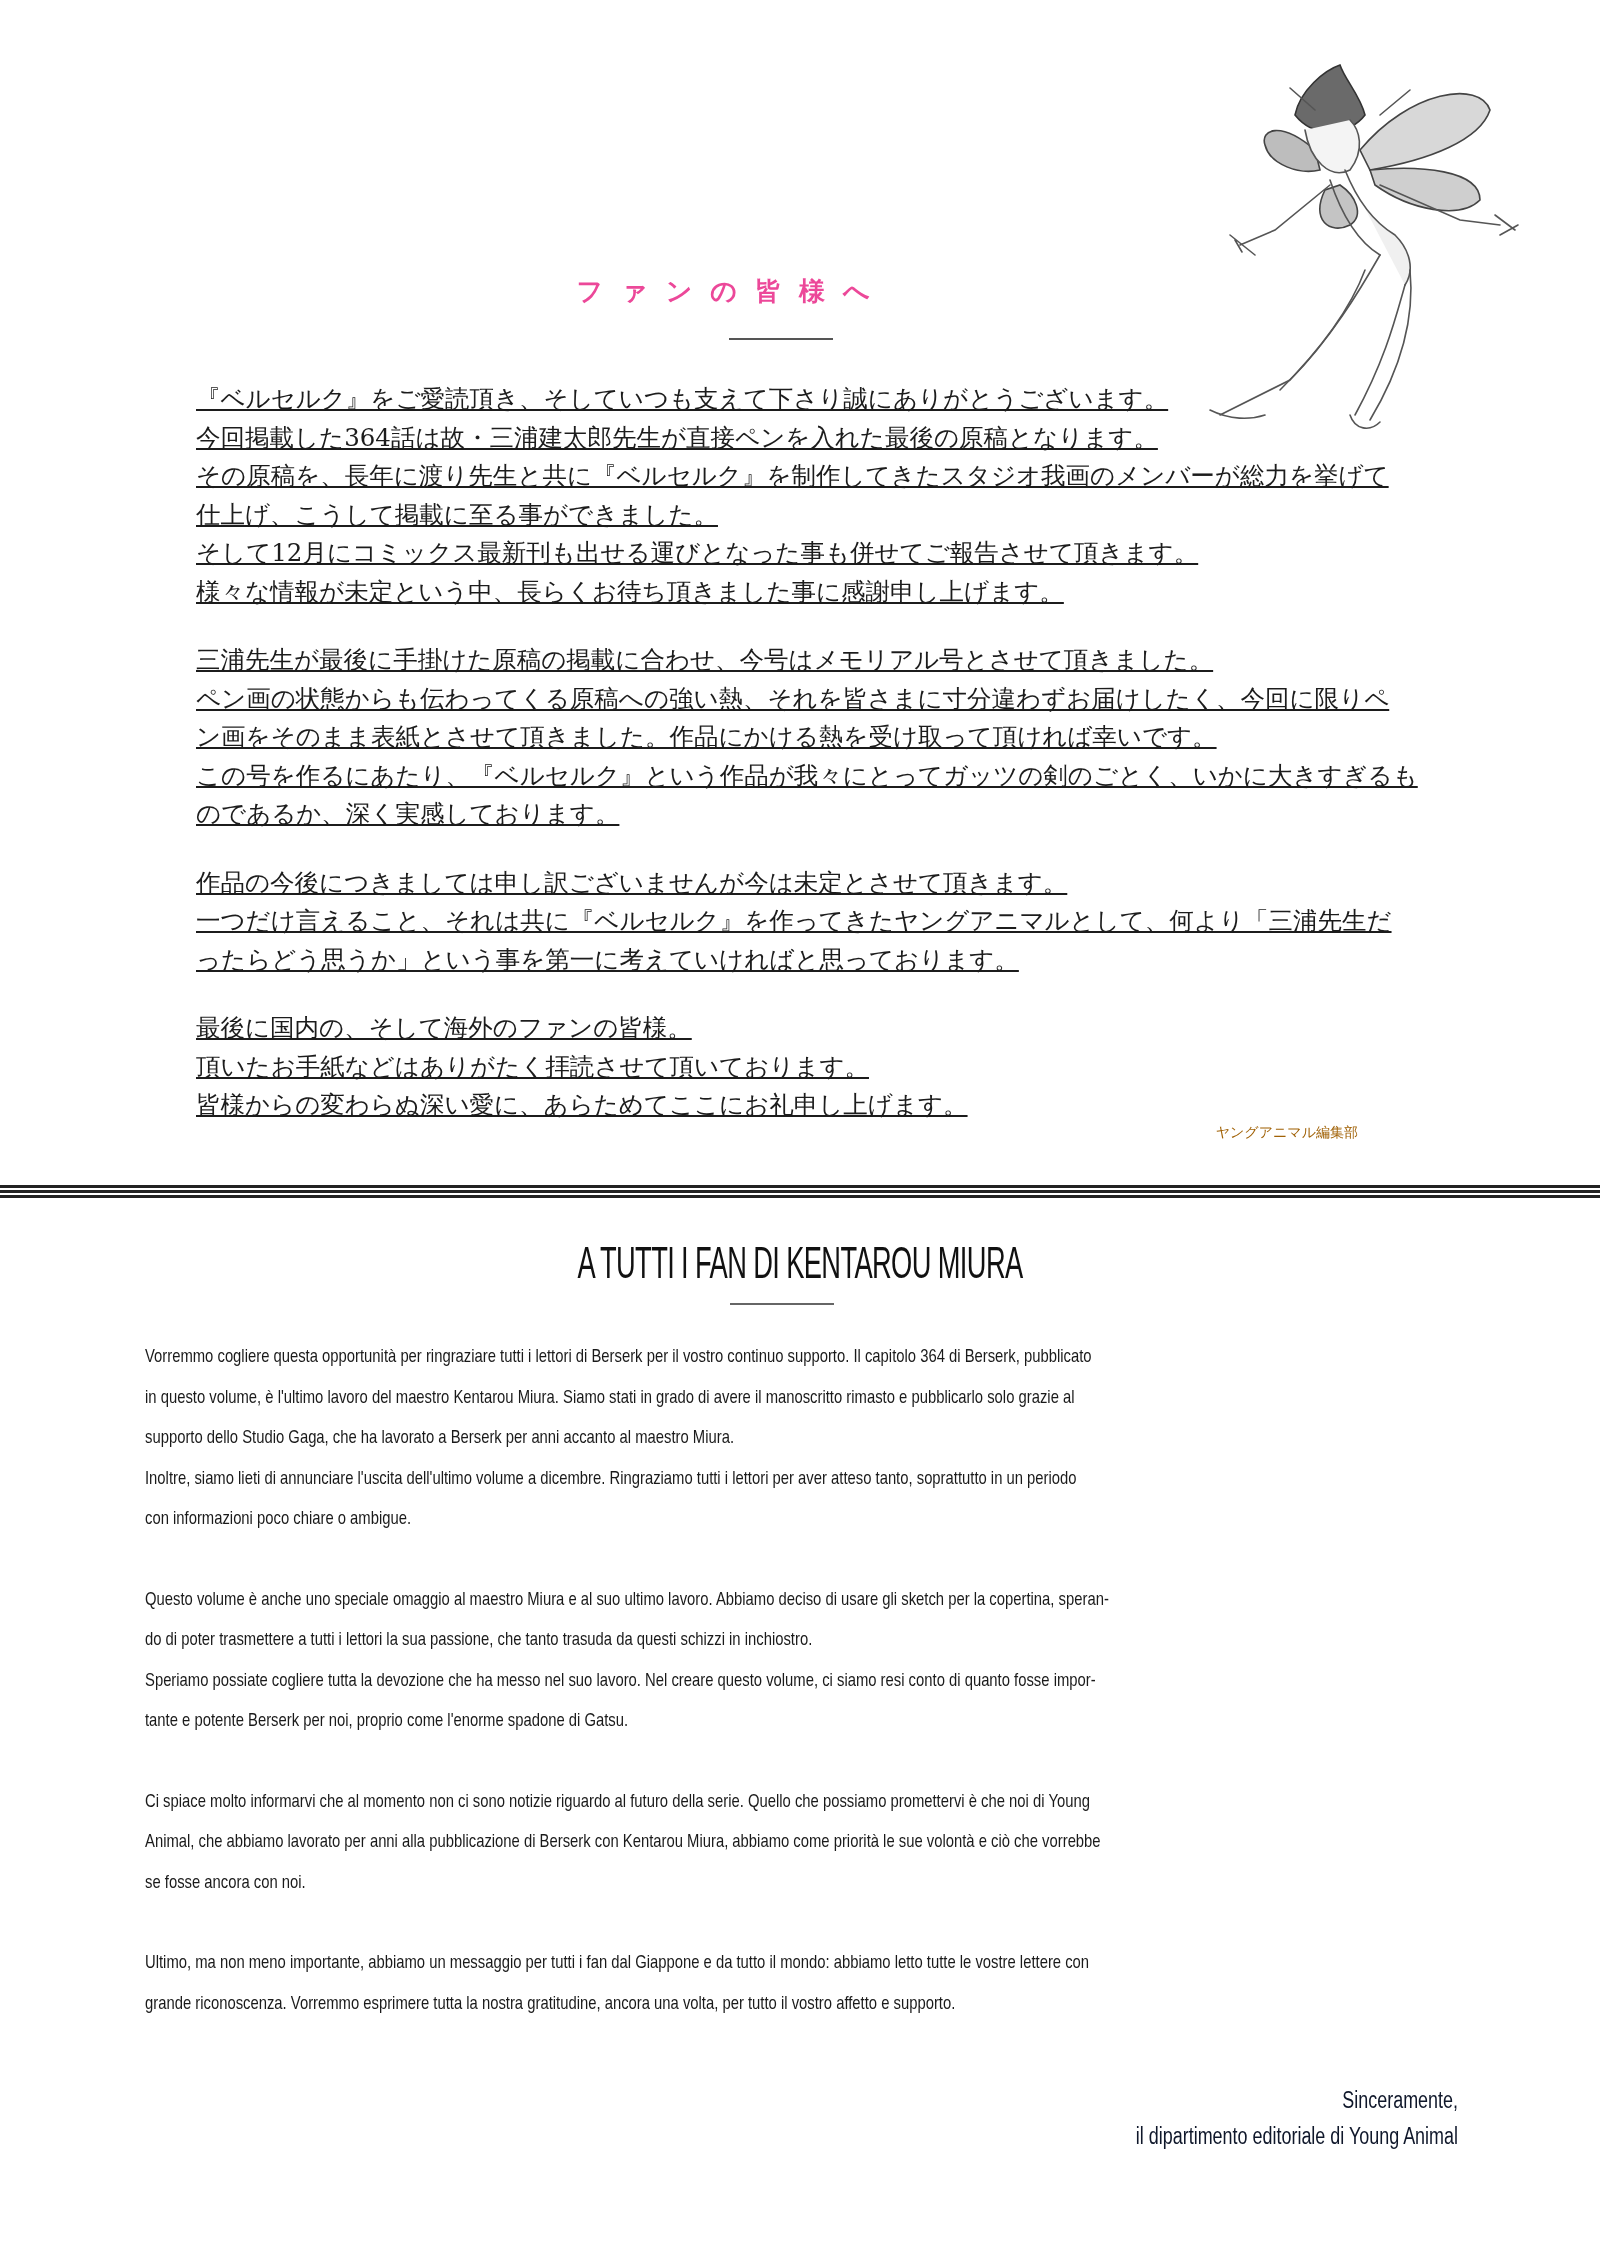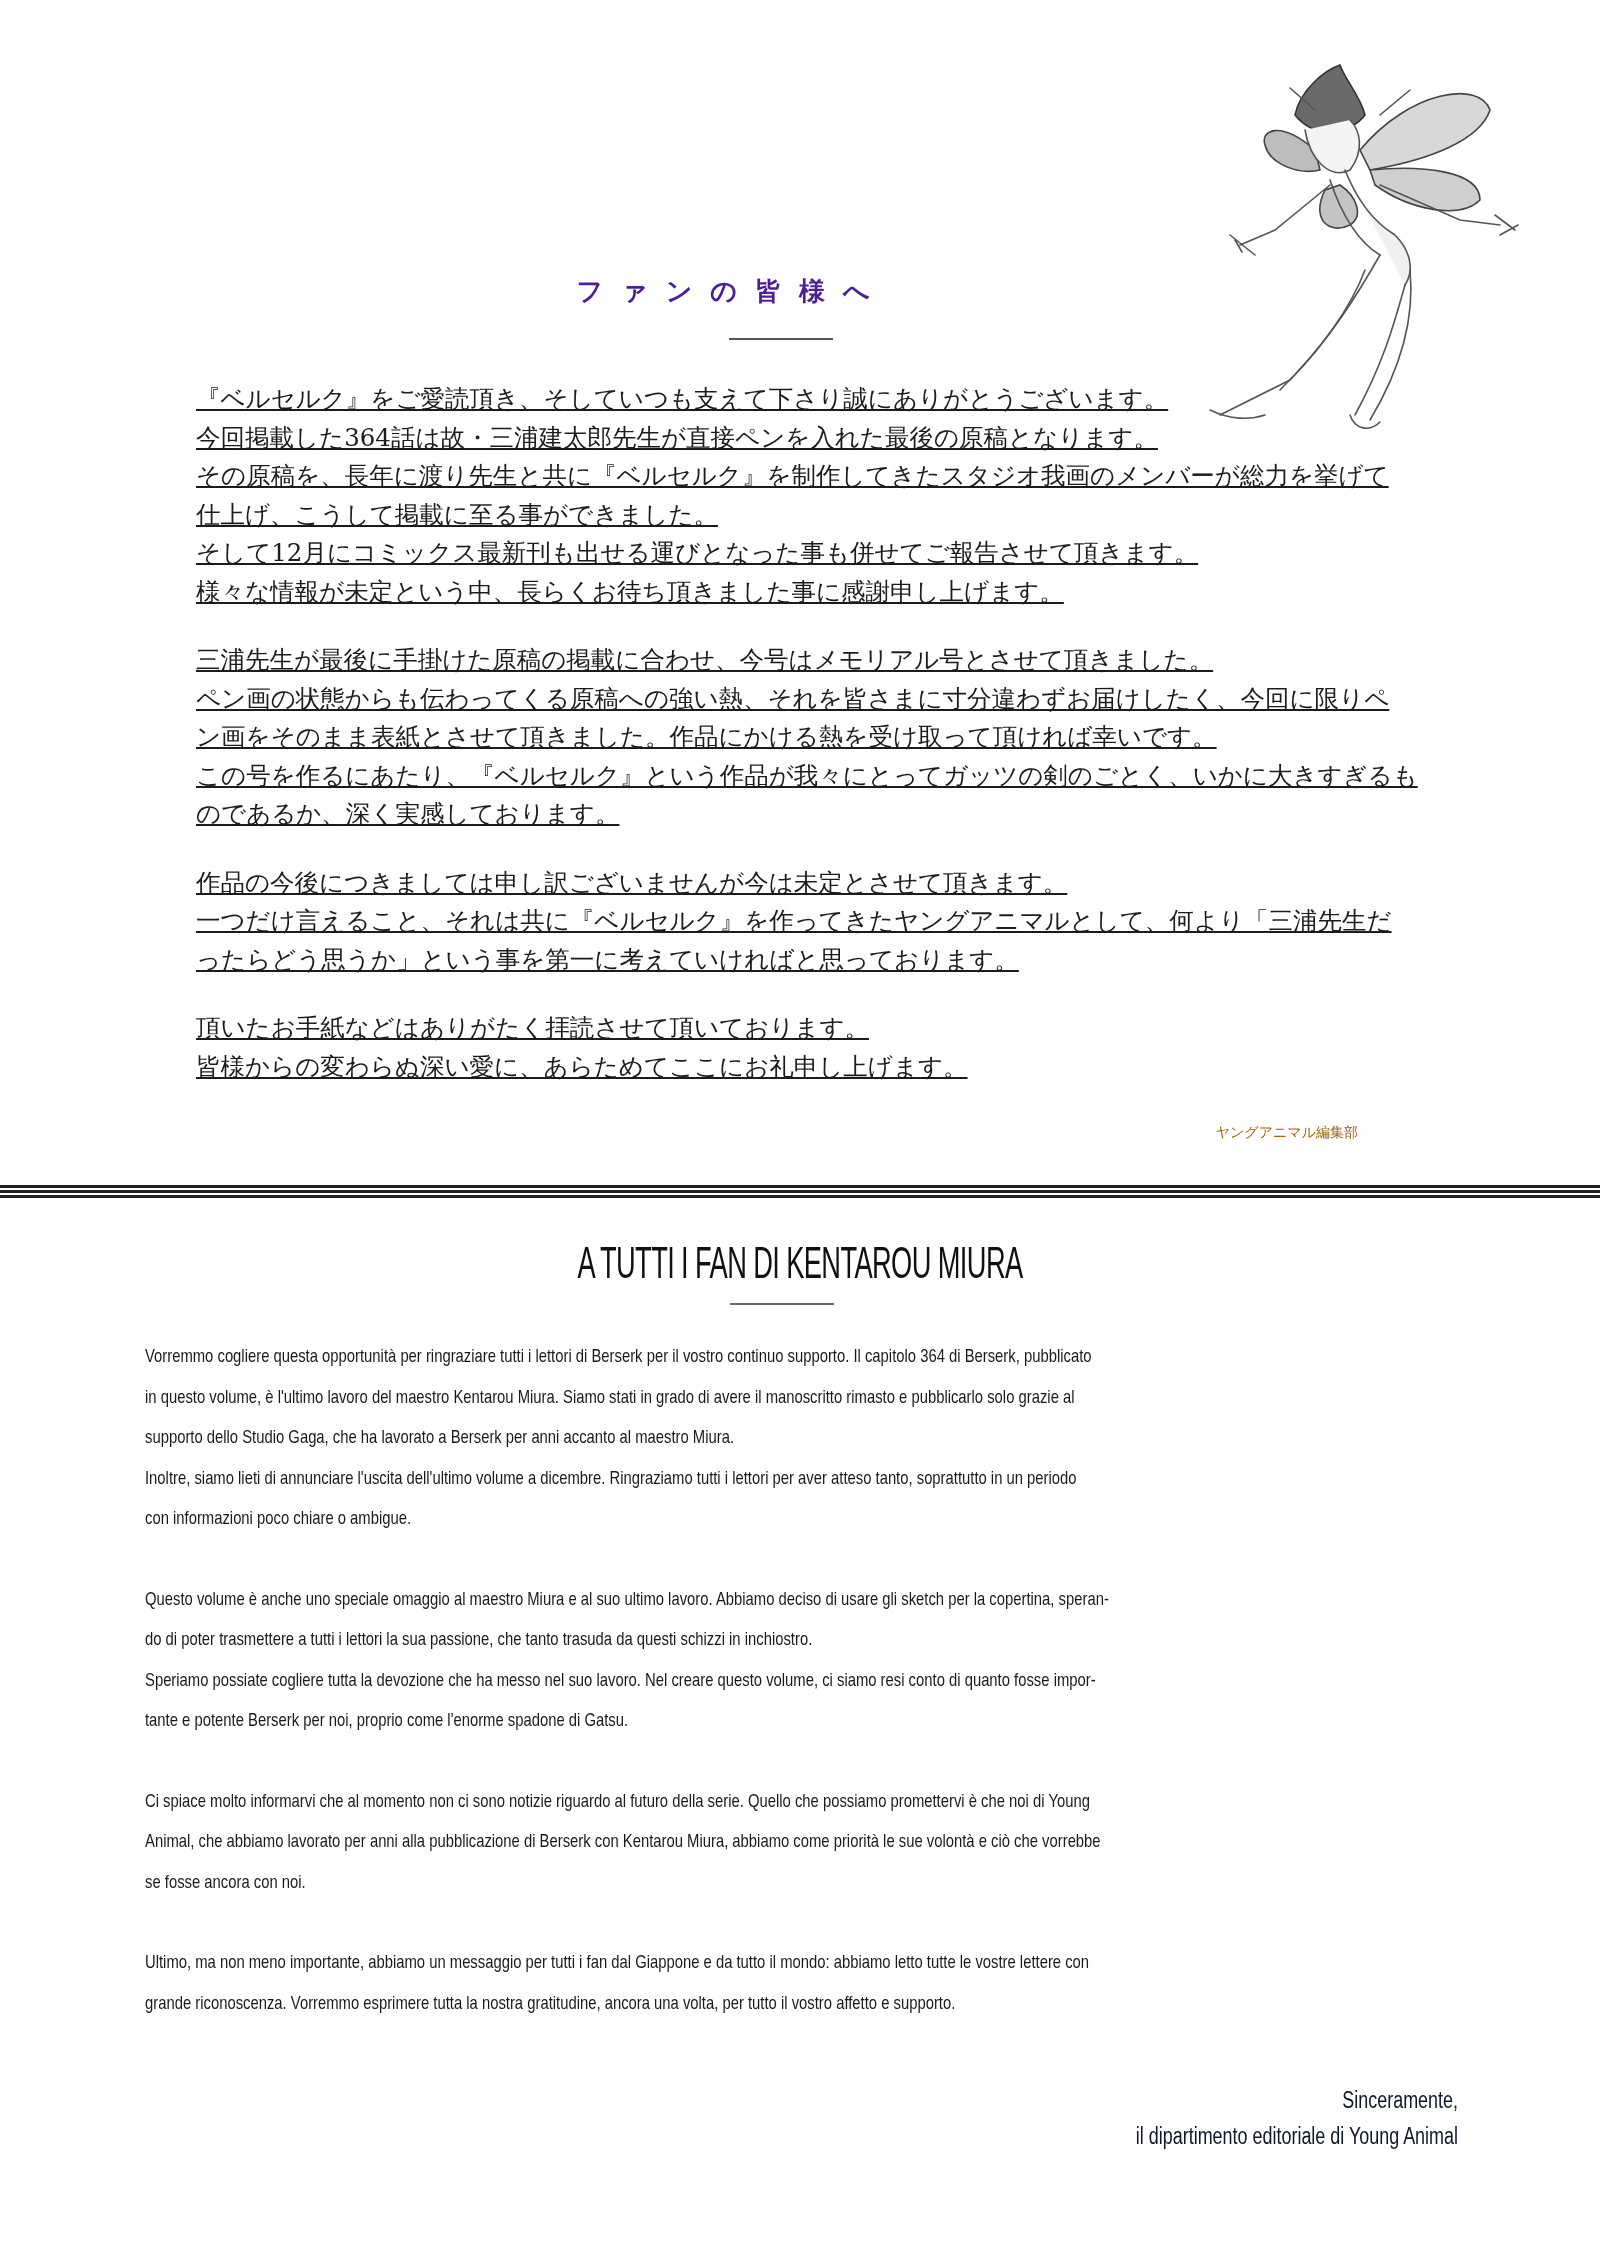--- a/index.html
+++ b/index.html
@@ -2,21 +2,21 @@
 <html><head>
   <meta charset="utf-8">
   <style>
     html, body { margin:0; padding:0; background:#ffffff; }
     body { width:1600px; height:2258px; position:relative; overflow:hidden; color:#1a1a1a; }
 
     .fairy { position:absolute; left:1180px; top:20px; width:400px; height:420px; }
 
     .jp-section { position:absolute; left:0; top:0; width:1600px; height:1200px; }
     .jp-title { position:absolute; left:0; width:1464px; top:274px; text-align:center;
-      font-family:"DejaVu Serif", serif; font-weight:bold; font-size:26px; letter-spacing:18px; color:#4c1d95; }
+      font-family:"DejaVu Serif", serif; font-weight:bold; font-size:26px; letter-spacing:18px; color:#ec4899; }
     .jp-rule { position:absolute; left:729px; top:338px; width:104px; height:2px; background:#555; }
     .jp-body { position:absolute; left:196px; top:380px; width:1190px;
       font-family:"DejaVu Serif", serif; font-size:24.5px; line-height:38.5px; color:#1c1c1c; }
     .jp-para { margin:0 0 30px 0; }
     .jp-line { display:block; white-space:nowrap;text-decoration:underline; }
     .jp-sign { position:absolute; right:242px; top:1124px;
       font-family:"DejaVu Serif", serif; font-size:14px; color:#a16207; white-space:nowrap; }
 
     .divider { position:absolute; left:0; top:1185px; width:1600px; height:14px; }
     .divider div { position:absolute; left:0; width:1600px; height:3px; background:#222; }
@@ -89,20 +89,21 @@
       <span class="jp-line">ン画をそのまま表紙とさせて頂きました。作品にかける熱を受け取って頂ければ幸いです。</span>
       <span class="jp-line">この号を作るにあたり、『ベルセルク』という作品が我々にとってガッツの剣のごとく、いかに大きすぎるも</span>
       <span class="jp-line">のであるか、深く実感しております。</span>
     </p>
     <p class="jp-para">
       <span class="jp-line">作品の今後につきましては申し訳ございませんが今は未定とさせて頂きます。</span>
       <span class="jp-line">一つだけ言えること、それは共に『ベルセルク』を作ってきたヤングアニマルとして、何より「三浦先生だ</span>
       <span class="jp-line">ったらどう思うか」という事を第一に考えていければと思っております。</span>
     </p>
     <p class="jp-para">
+      <span class="jp-line">最後に国内の、そして海外のファンの皆様。</span>
       <span class="jp-line">頂いたお手紙などはありがたく拝読させて頂いております。</span>
       <span class="jp-line">皆様からの変わらぬ深い愛に、あらためてここにお礼申し上げます。</span>
     </p>
   </div>
   <div class="jp-sign">ヤングアニマル編集部</div>
 </section>
 
 <div class="divider">
   <div style="top:0"></div>
   <div style="top:5px"></div>

